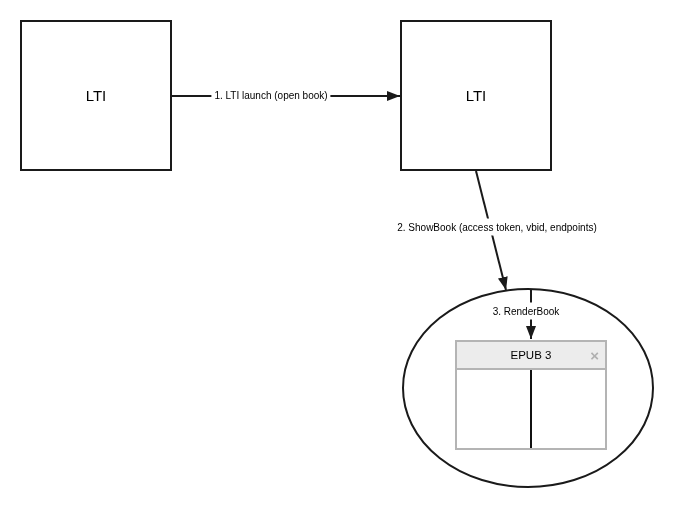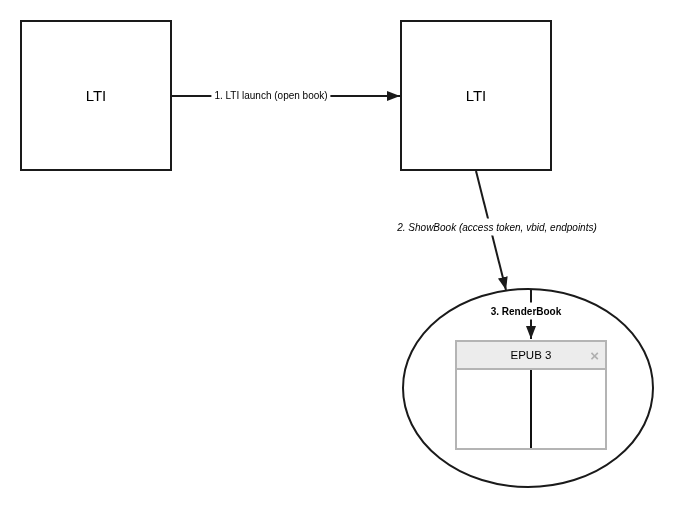--- a/index.html
+++ b/index.html
@@ -40,22 +40,22 @@
   .edge-label {
     position: absolute;
     transform: translate(-50%, -50%);
     background: #ffffff;
     font-size: 10px;
     line-height: 17px;
     padding: 0 3px;
     white-space: nowrap;
   }
   .label-launch     { left: 271px; top: 95px; }
-  .label-showbook   { left: 497px; top: 227px; font-style: italic; }
-  .label-renderbook { left: 526px; top: 311px; font-weight: bold; }
+  .label-showbook   { left: 497px; top: 227px; }
+  .label-renderbook { left: 526px; top: 311px; }
   .epub-window {
     position: absolute;
     left: 455px;
     top: 340px;
     width: 152px;
     height: 110px;
     box-sizing: border-box;
     border: 2px solid #b4b4b4;
     background: #7dd3fc;
   }

